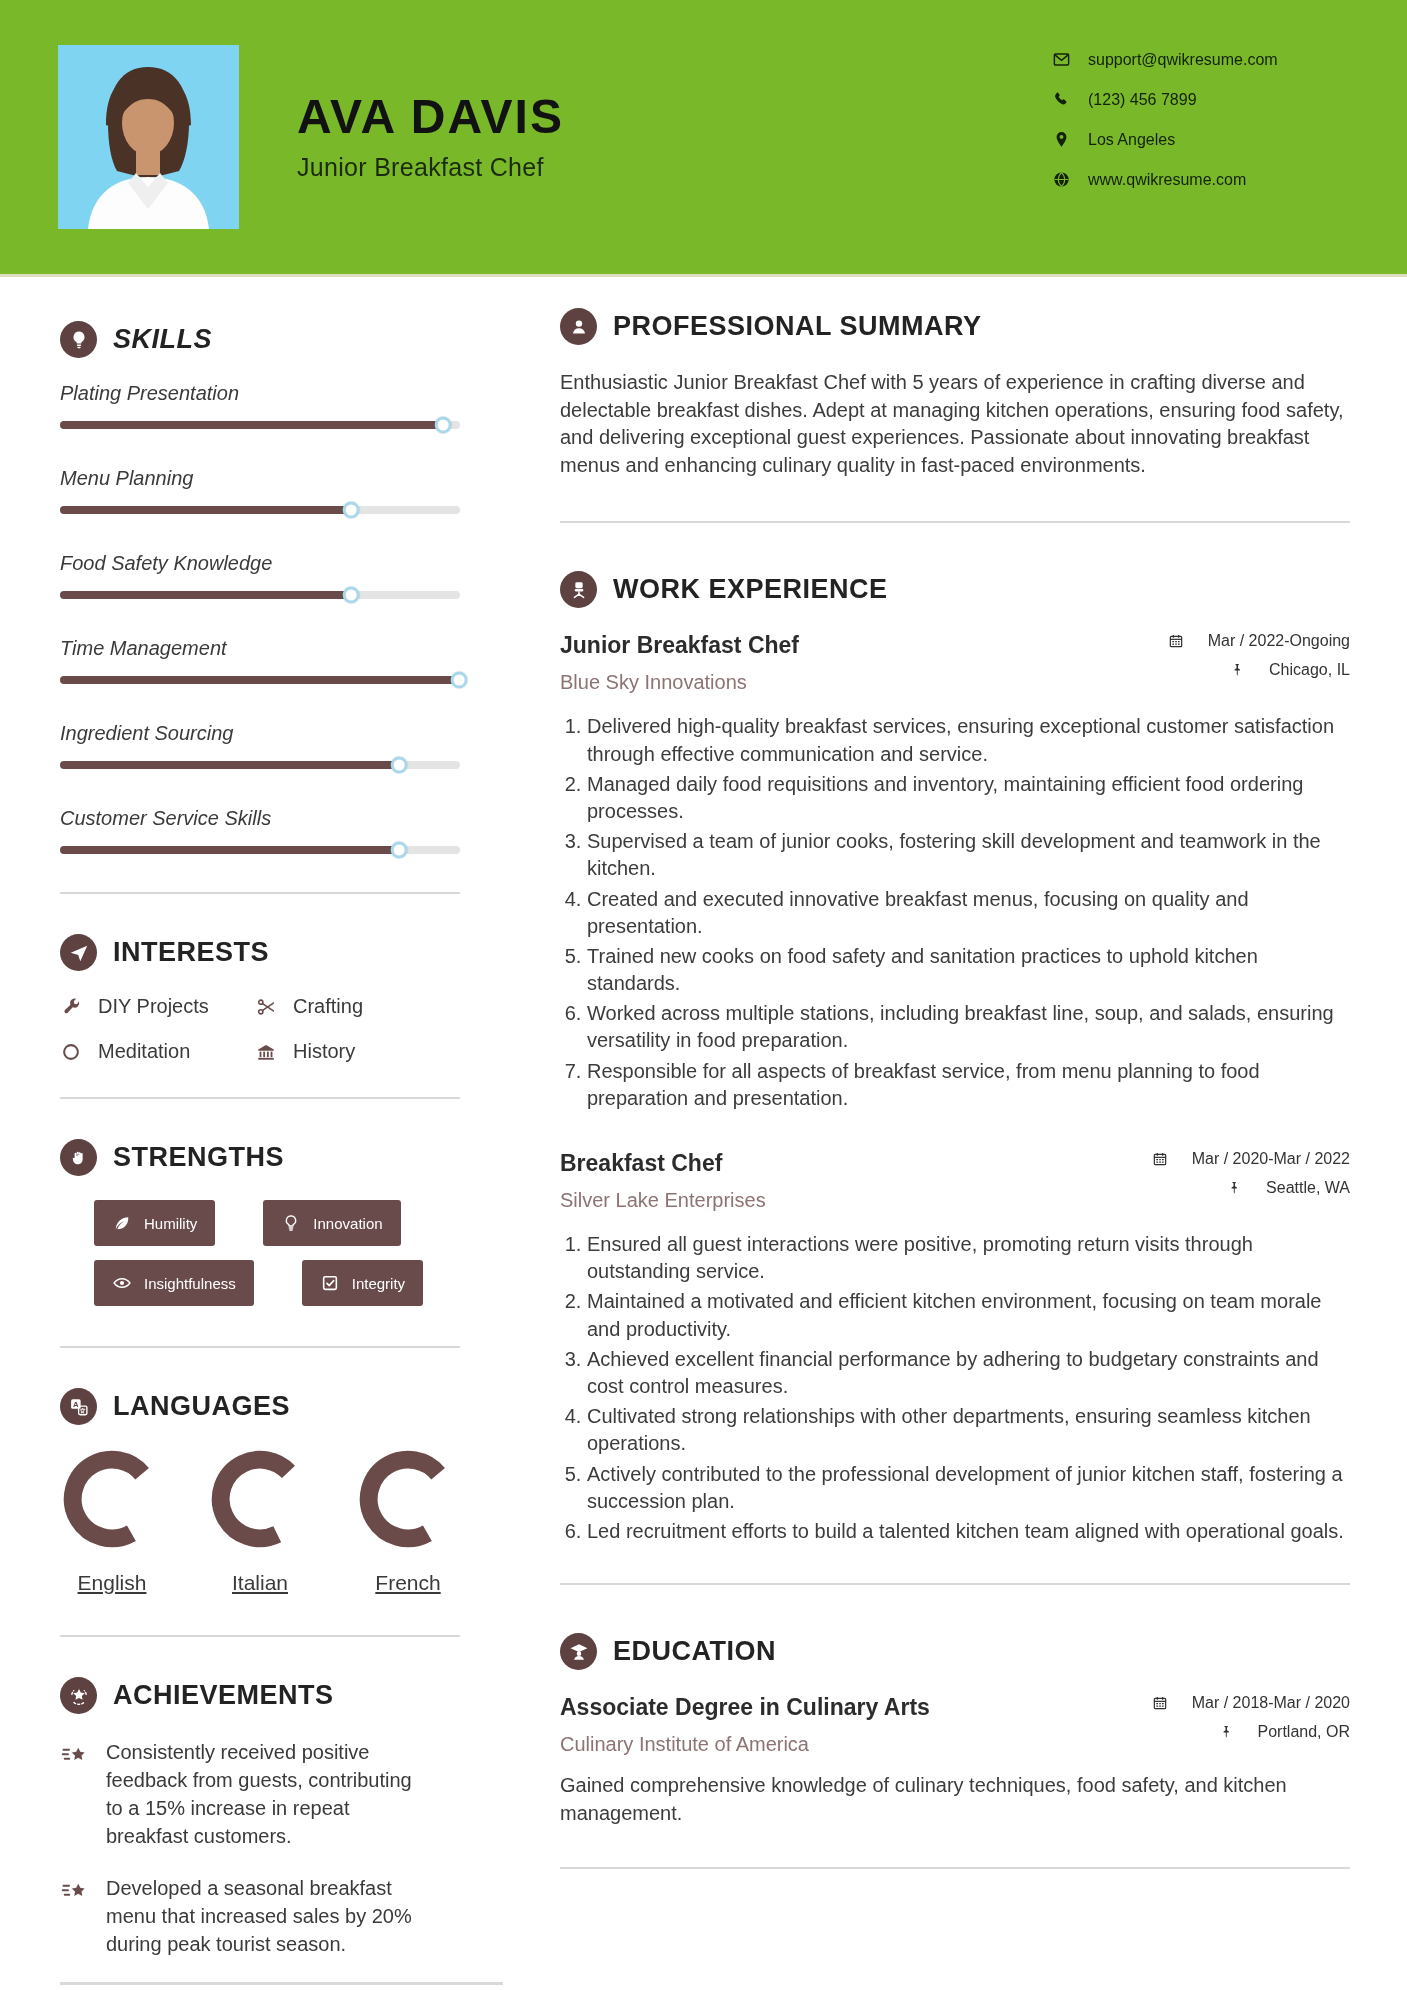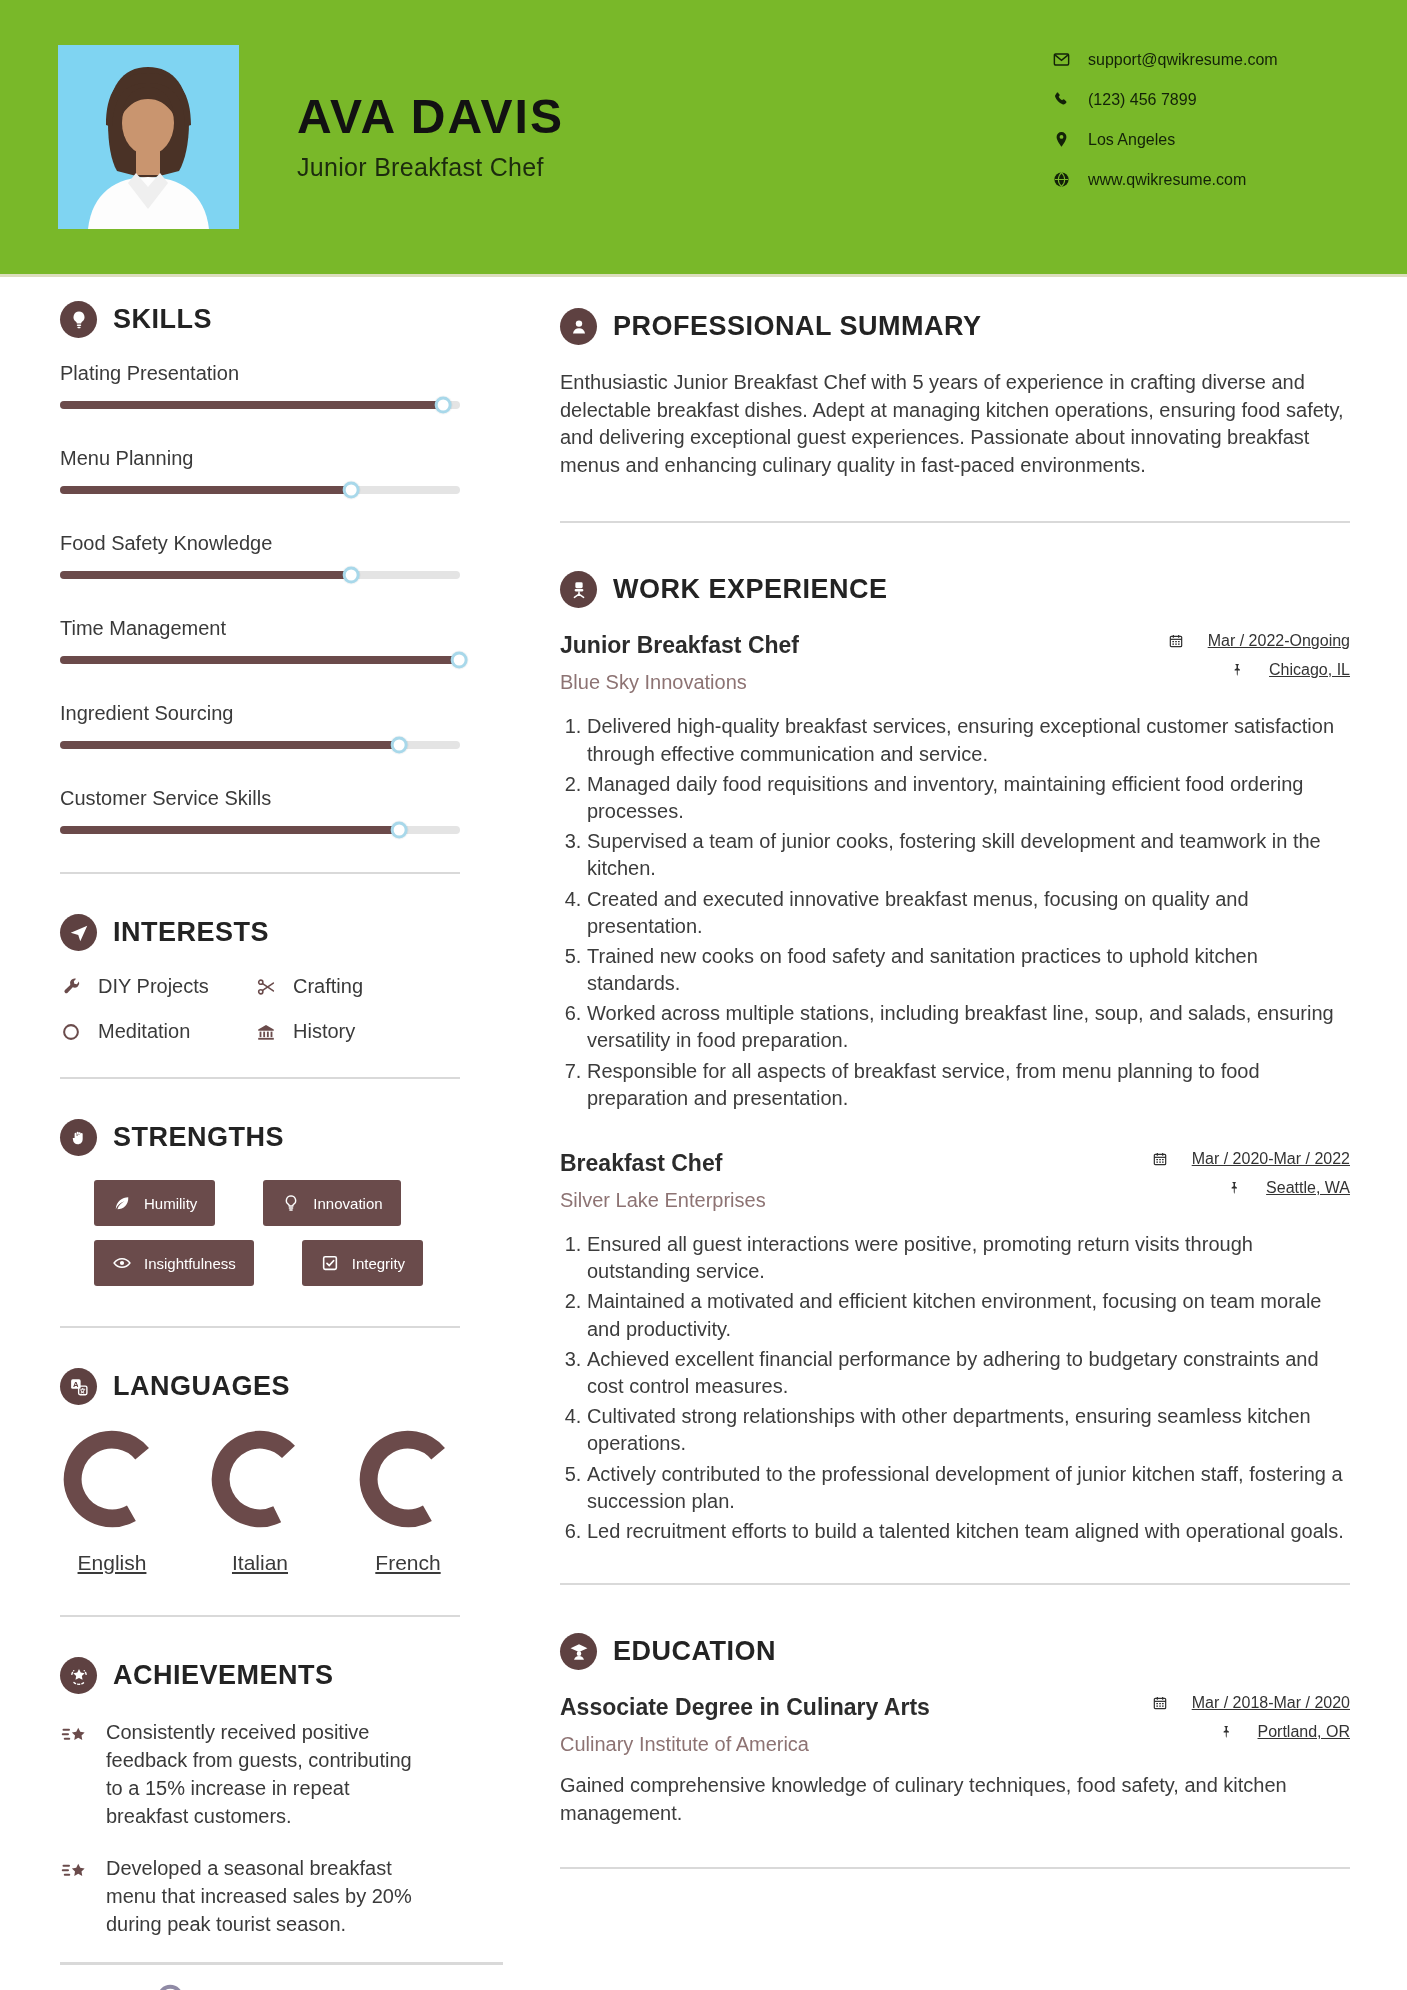--- a/index.html
+++ b/index.html
@@ -39,21 +39,21 @@
 
   .rule{border:none;border-top:2px solid var(--divider);margin:26px 0 0 0;}
 
   
   .sec-head{display:flex;align-items:center;gap:16px;margin-bottom:24px;}
   .sec-circle{width:37px;height:37px;border-radius:50%;background:var(--brown);color:#fff;display:flex;align-items:center;justify-content:center;flex:0 0 auto;}
   .sec-circle svg{width:22px;height:22px;}
   .sec-title{font-size:27px;font-weight:700;color:var(--head-text);letter-spacing:.5px;}
 
   
-  .skills-sec{padding-top:24px;}
+  .skills-sec{padding-top:44px;font-style:italic;}
   .skill{margin-bottom:38px;}
   .skill-label{font-size:20px;color:#3a3a3a;margin-bottom:16px;}
   .skill-bar{position:relative;height:8px;border-radius:4px;background:#e4e4e4;}
   .skill-fill{position:absolute;left:0;top:0;bottom:0;border-radius:4px;background:var(--bar-brown);}
   .skill-handle{position:absolute;top:50%;width:17px;height:17px;border-radius:50%;background:#fff;border:3px solid var(--handle-blue);transform:translate(-55%,-50%);box-shadow:0 0 0 1px rgba(0,0,0,.04);}
 
   
   .interests-grid{display:grid;grid-template-columns:195px 1fr;row-gap:22px;}
   .interest{display:flex;align-items:center;gap:16px;font-size:20px;color:#3a3a3a;}
   .interest .iicon{width:22px;height:22px;color:var(--tag-brown);display:inline-flex;flex:0 0 auto;}
@@ -79,21 +79,21 @@
 
   
   .summary-sec{padding-top:31px;}
   .body-text{font-size:20px;line-height:1.38;color:#3c3c3c;}
   .work-sec,.edu-sec{padding-top:48px;}
   .job{margin-bottom:38px;}
   .job-head{display:flex;justify-content:space-between;align-items:flex-start;}
   .job-title{font-size:23px;font-weight:700;color:#2c2c2c;}
   .job-company{font-size:20px;color:var(--company);margin-top:12px;}
   .job-meta{text-align:right;flex:0 0 auto;display:flex;flex-direction:column;gap:11px;}
-  .meta-row{display:flex;justify-content:flex-end;align-items:center;gap:24px;font-size:16px;color:#333;text-decoration:underline;}
+  .meta-row{display:flex;justify-content:flex-end;align-items:center;gap:24px;font-size:16px;color:#333;}
   .meta-row .micon{width:16px;height:16px;color:#2f2f2f;display:inline-flex;flex:0 0 auto;}
   .micon svg{width:100%;height:100%;}
   .bullets{margin:19px 0 0 0;padding-left:27px;}
   .bullets li{font-size:20px;line-height:1.36;color:#3c3c3c;margin-bottom:3px;}
   .edu-desc{margin-top:16px;}
 
   
   .footer{flex:0 0 auto;padding:0 57px 0 60px;margin-top:auto;}
   .footer-rule{width:443px;border:none;border-top:3px solid #d9d9d9;margin:0;}
   .footer-row{display:flex;align-items:center;padding:16px 0 26px 0;}

